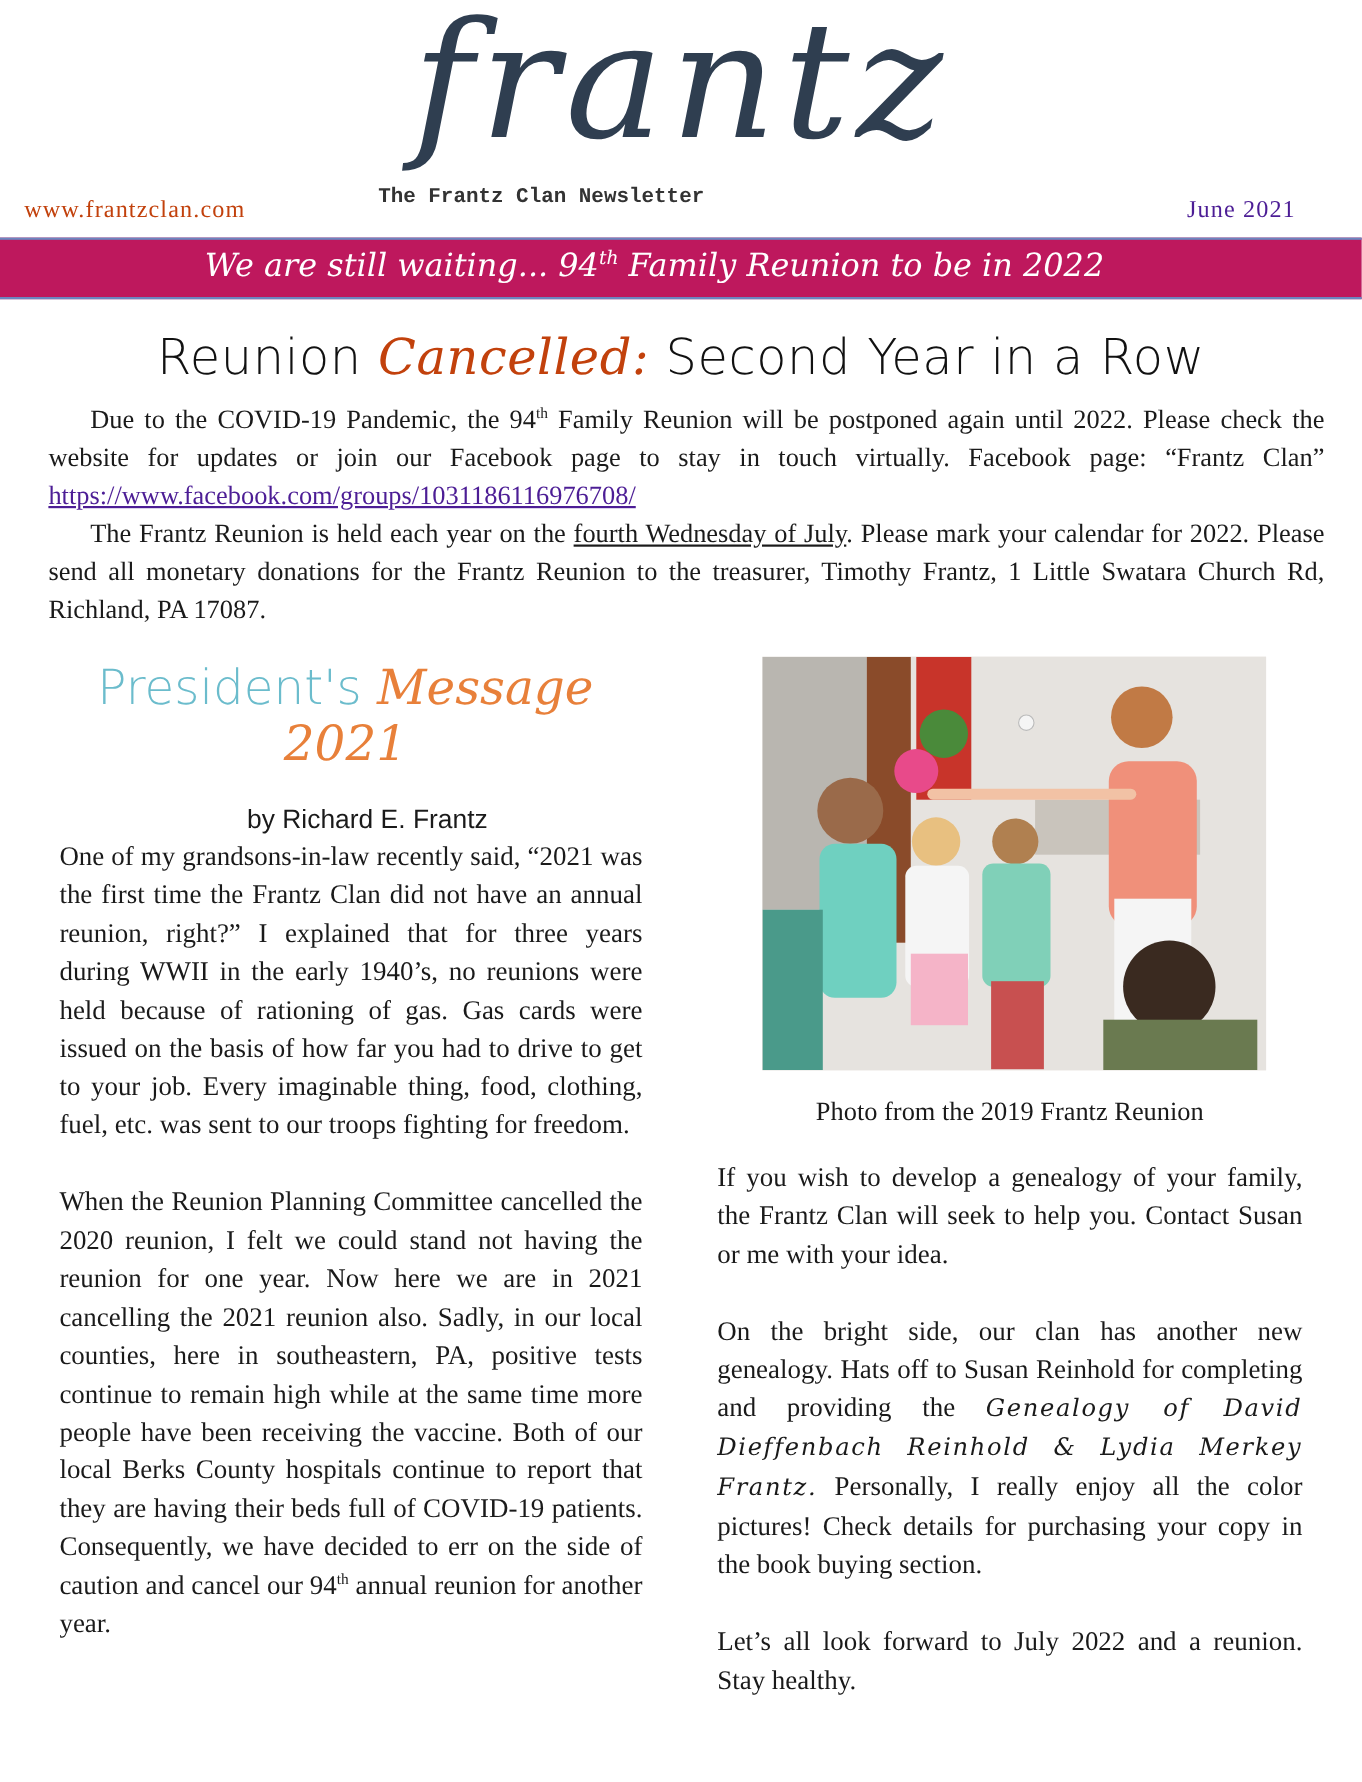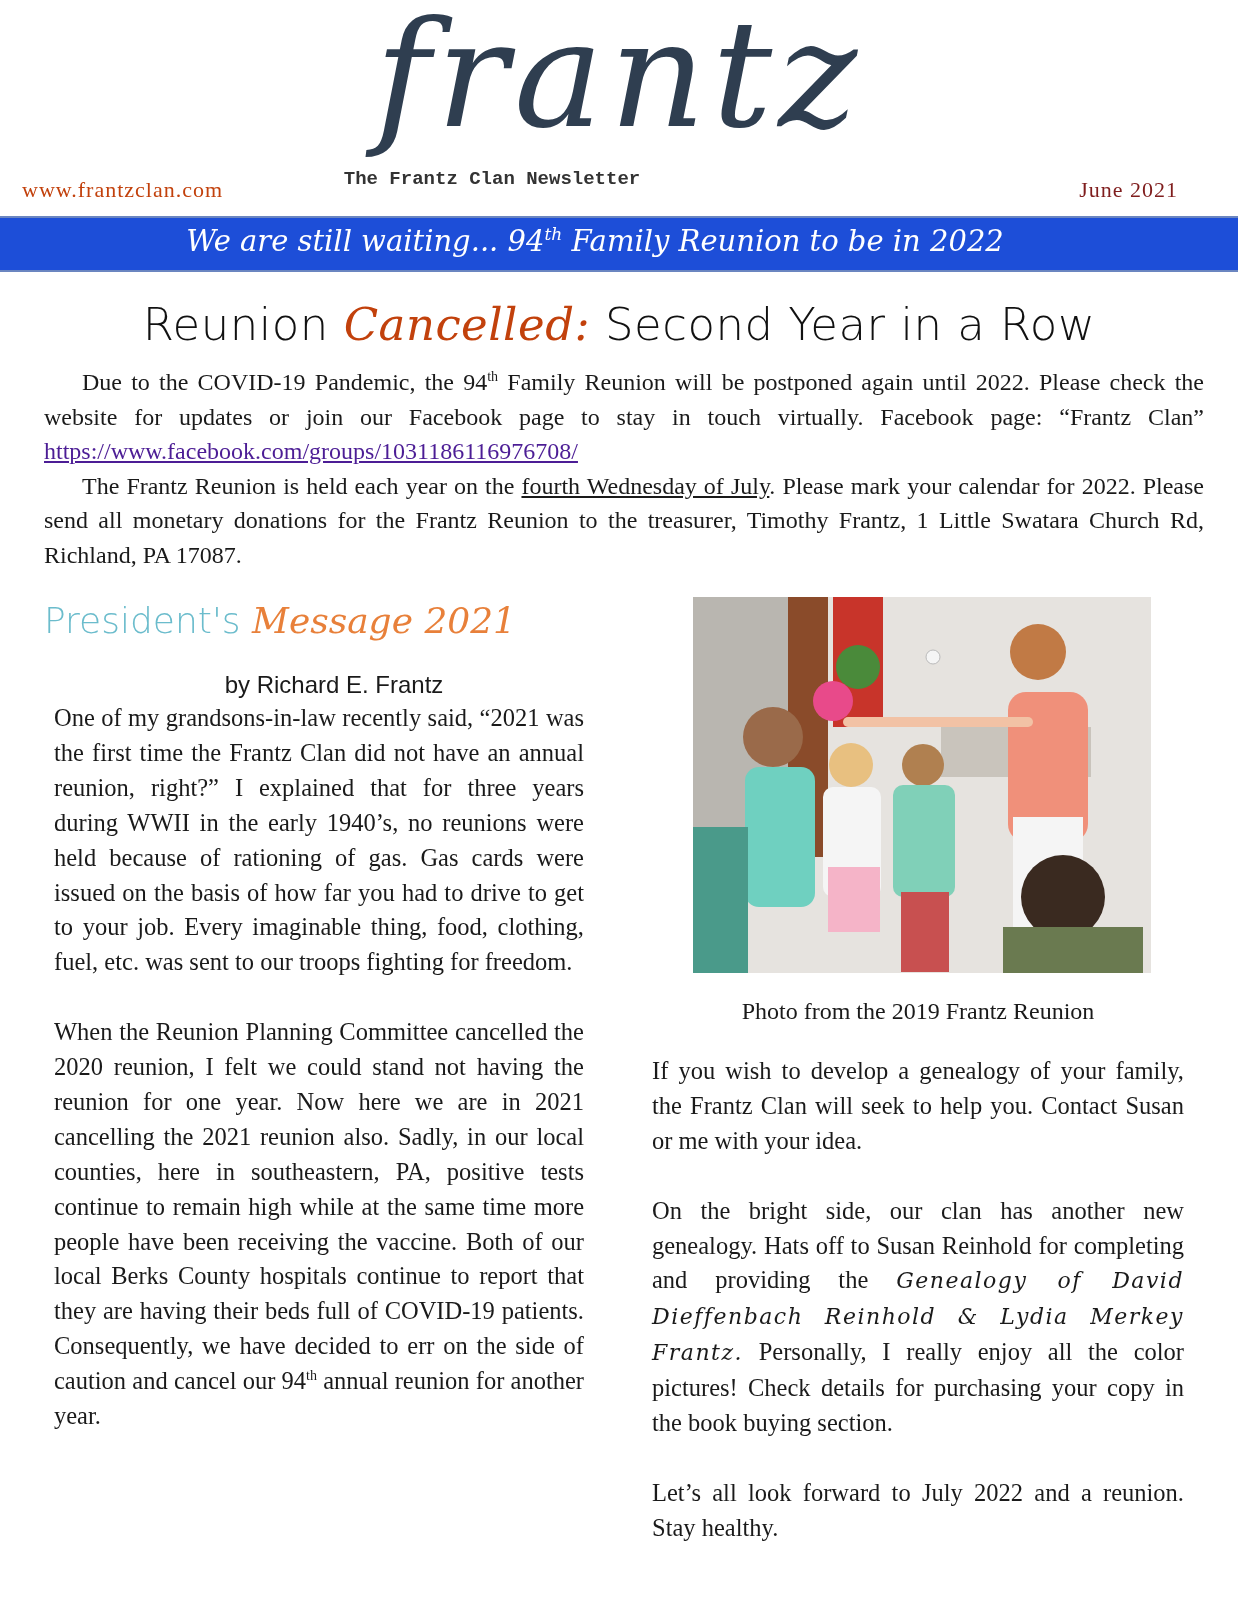--- a/index.html
+++ b/index.html
@@ -2,37 +2,37 @@
 <html><head>
 <meta charset="utf-8">
 <style>
   html, body { margin: 0; padding: 0; background: #ffffff; }
   body { width: 1238px; height: 1620px; position: relative; overflow: hidden; font-family: "DejaVu Serif", serif; color: #1a1a1a; }
 
   .masthead { position: absolute; left: 0; top: 0; width: 1238px; height: 210px; }
   .logo { position: absolute; left: 0; width: 1238px; top: 0px; text-align: center; font-family: "DejaVu Serif", serif; font-size: 150px; line-height: 1; color: #2f3e50; letter-spacing: 6px; font-style: italic; transform: scaleY(0.98); }
   .subtitle { position: absolute; left: 0; width: 984px; top: 168px; text-align: center; font-family: "Liberation Mono", monospace; font-weight: bold; font-size: 19px; color: #333; }
   .website { position: absolute; left: 22px; top: 177px; font-family: "Liberation Serif", serif; font-size: 22px; letter-spacing: 1px; color: #c2410c; }
-  .issue-date { position: absolute; right: 60px; top: 177px; font-family: "Liberation Serif", serif; font-size: 22px; letter-spacing: 1px; color: #7f1d1d; }
+  .issue-date { position: absolute; right: 60px; top: 177px; font-family: "Liberation Serif", serif; font-size: 22px; letter-spacing: 1px; color: #4c1d95; }
 
-  .banner { position: absolute; left: 0; top: 216px; width: 1238px; height: 56px; background: #1d4ed8; border-top: 2px solid #6b86c0; border-bottom: 2px solid #6b86c0; box-sizing: border-box; }
+  .banner { position: absolute; left: 0; top: 216px; width: 1238px; height: 56px; background: #be185d; border-top: 2px solid #6b86c0; border-bottom: 2px solid #6b86c0; box-sizing: border-box; }
   .banner-text { position: absolute; left: 0; width: 1190px; top: 6px; text-align: center; font-family: "DejaVu Serif", serif; font-style: italic; font-size: 29px; color: #ffffff; }
   .banner-text sup { font-size: 17px; }
 
   .headline { position: absolute; left: 0; width: 1238px; top: 298px; text-align: center; font-family: "DejaVu Sans", sans-serif; font-size: 45px; font-weight: 200; color: #111; letter-spacing: 0.5px; }
   .headline .red { color: #c2410c; font-family: "DejaVu Serif", serif; font-style: italic; }
 
   .intro { position: absolute; left: 44px; width: 1160px; top: 365px; font-family: "Liberation Serif", serif; font-size: 24px; line-height: 34.5px; text-align: justify; }
   .intro p { margin: 0; text-indent: 38px; }
   .intro sup { font-size: 14px; line-height: 0; }
   .intro a { color: #4c1d95; text-decoration: underline; }
   .intro .u { text-decoration: underline; }
 
   .left-col { position: absolute; left: 54px; width: 530px; top: 600px; }
-  .pres-title { text-align: left; font-size: 36px; margin-left: -10px; }
+  .pres-title { text-align: center; font-size: 44px; margin-left: -10px; }
   .pres-title .light { font-family: "DejaVu Sans", sans-serif; font-weight: 200; color: #6bbccc; }
   .pres-title .orange { font-family: "DejaVu Serif", serif; font-style: italic; color: #e8803a; }
   .byline { text-align: center; font-family: Liberation Sans, sans-serif; font-size: 24px; margin-top: 28px; line-height: 32px; margin-left: 30px; }
   .col-text { font-family: "Liberation Serif", serif; font-size: 24.5px; line-height: 34.9px; text-align: justify; }
   .col-text p { margin: 0 0 34.9px 0; }
   .col-text sup { font-size: 14px; line-height: 0; }
   .photo { position: absolute; left: 693px; top: 597px; width: 458px; height: 376px; overflow: hidden; background: #ddd8d2; }
   .caption { position: absolute; left: 652px; width: 532px; top: 998px; text-align: center; font-family: "Liberation Serif", serif; font-size: 24px; }
   .right-text { position: absolute; left: 652px; width: 532px; top: 1054px; }
   .gi { font-family: "DejaVu Serif", serif; font-style: italic; font-size: 22px; letter-spacing: 1.5px; }

